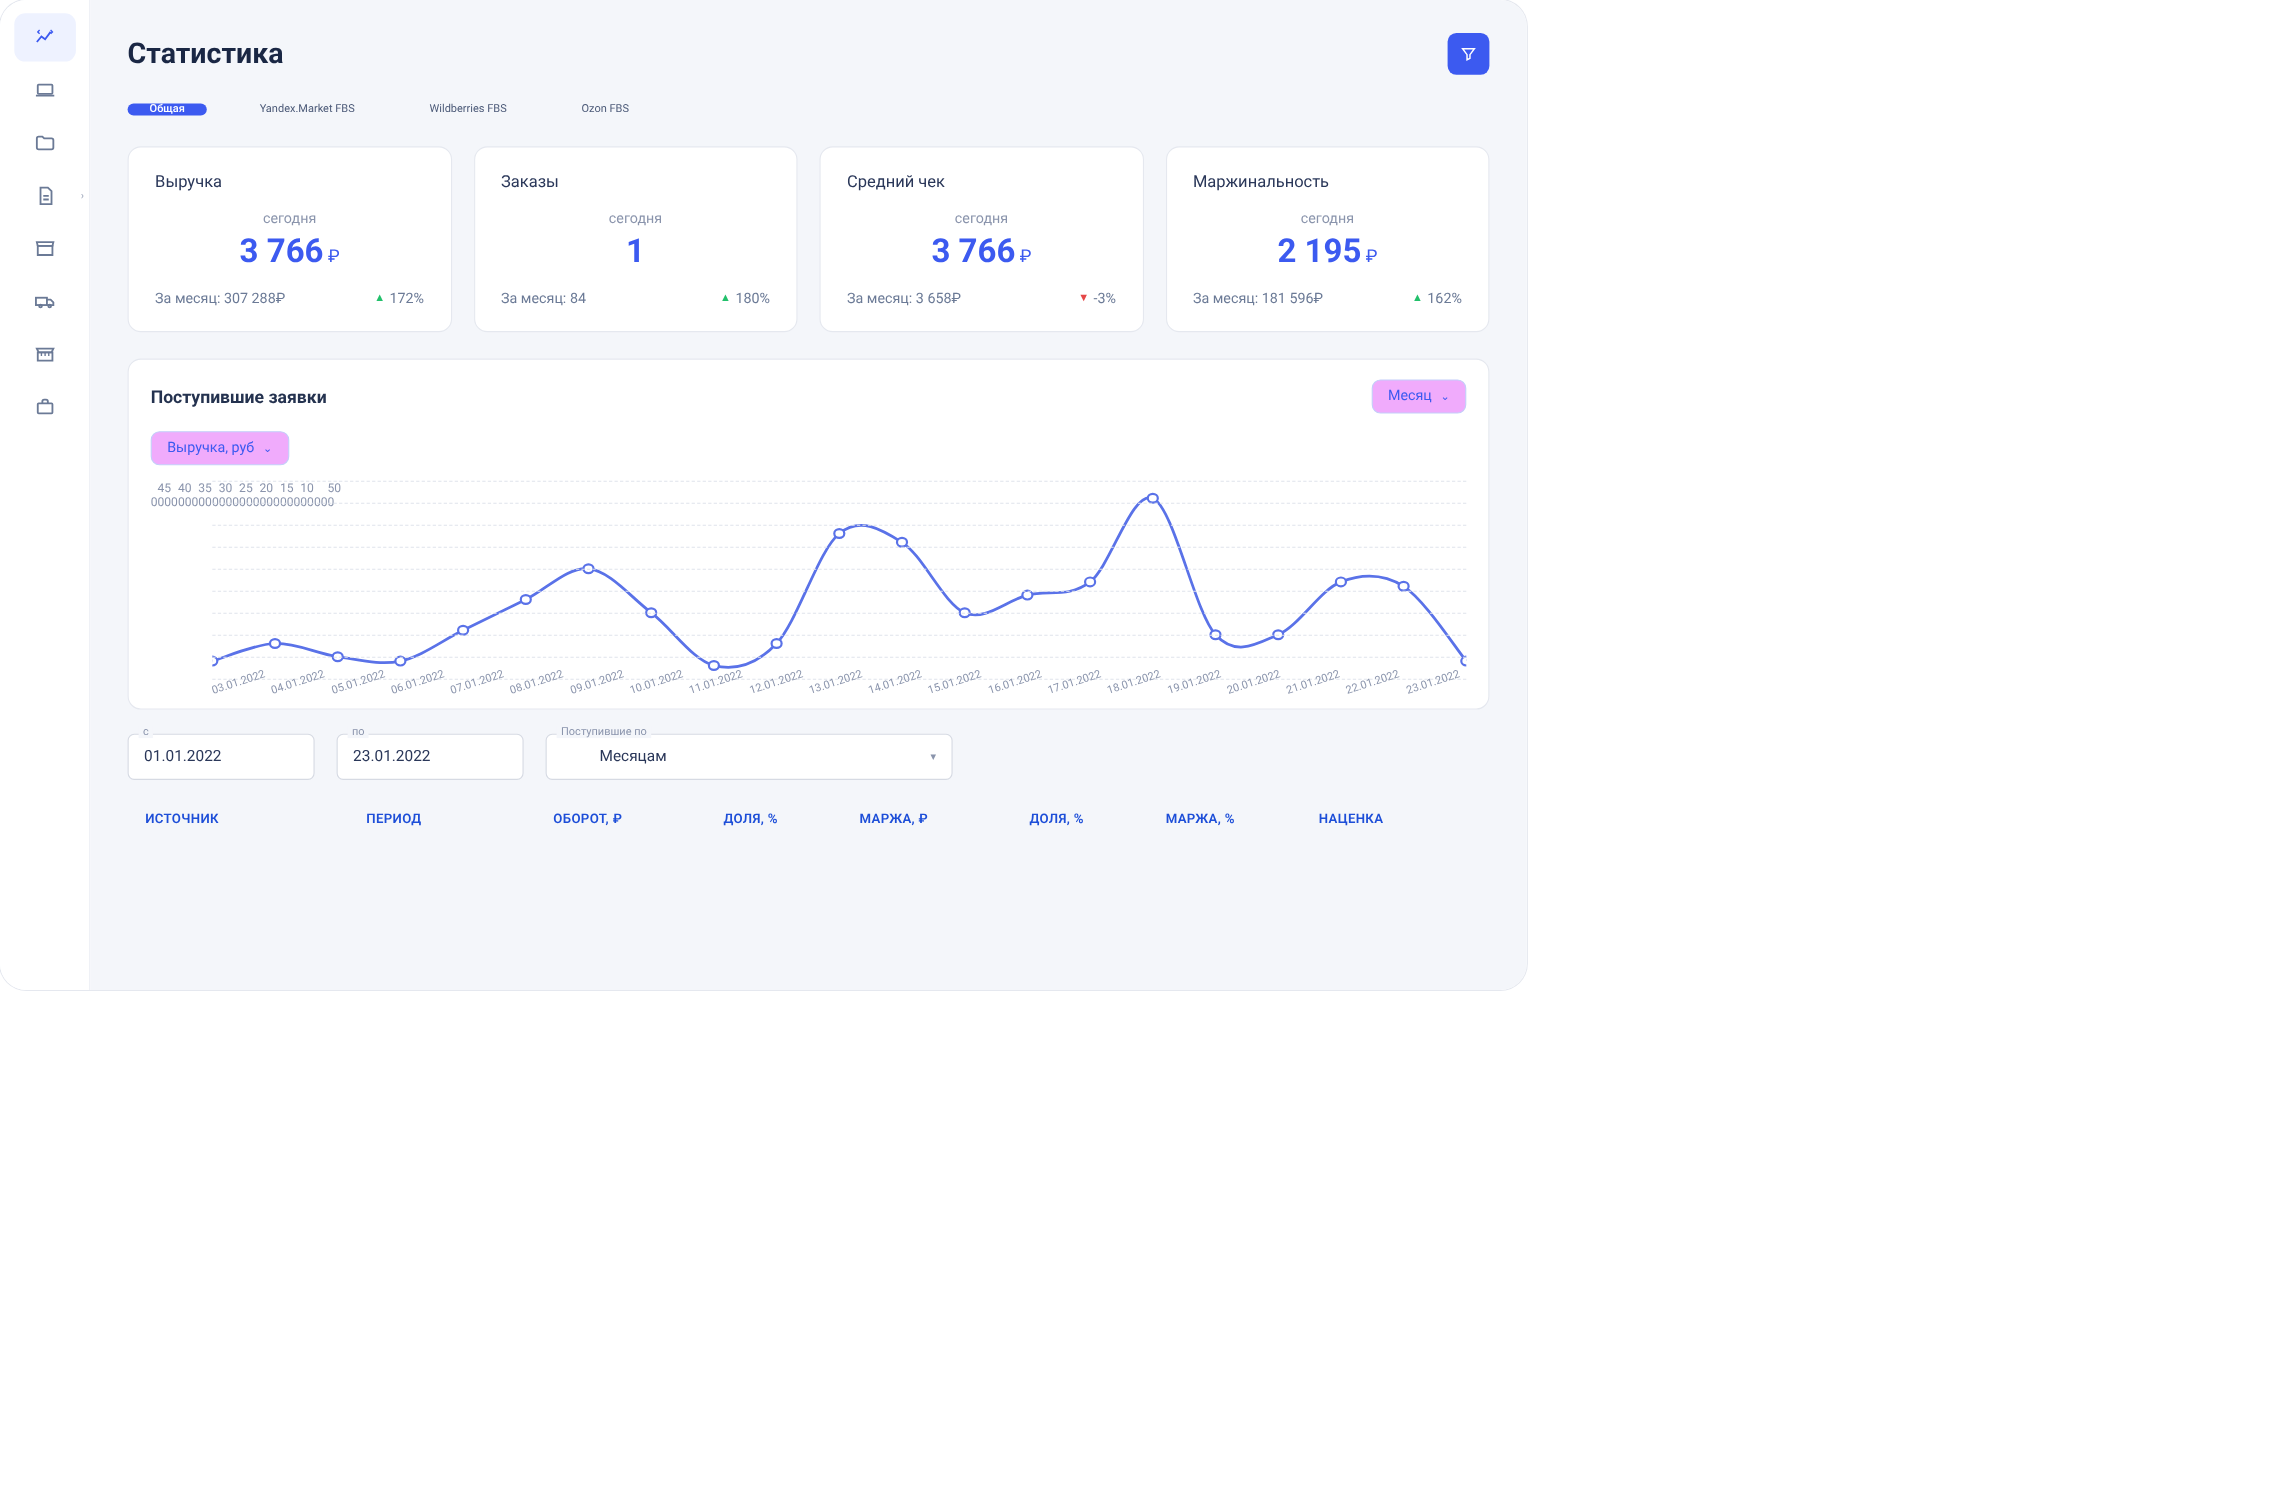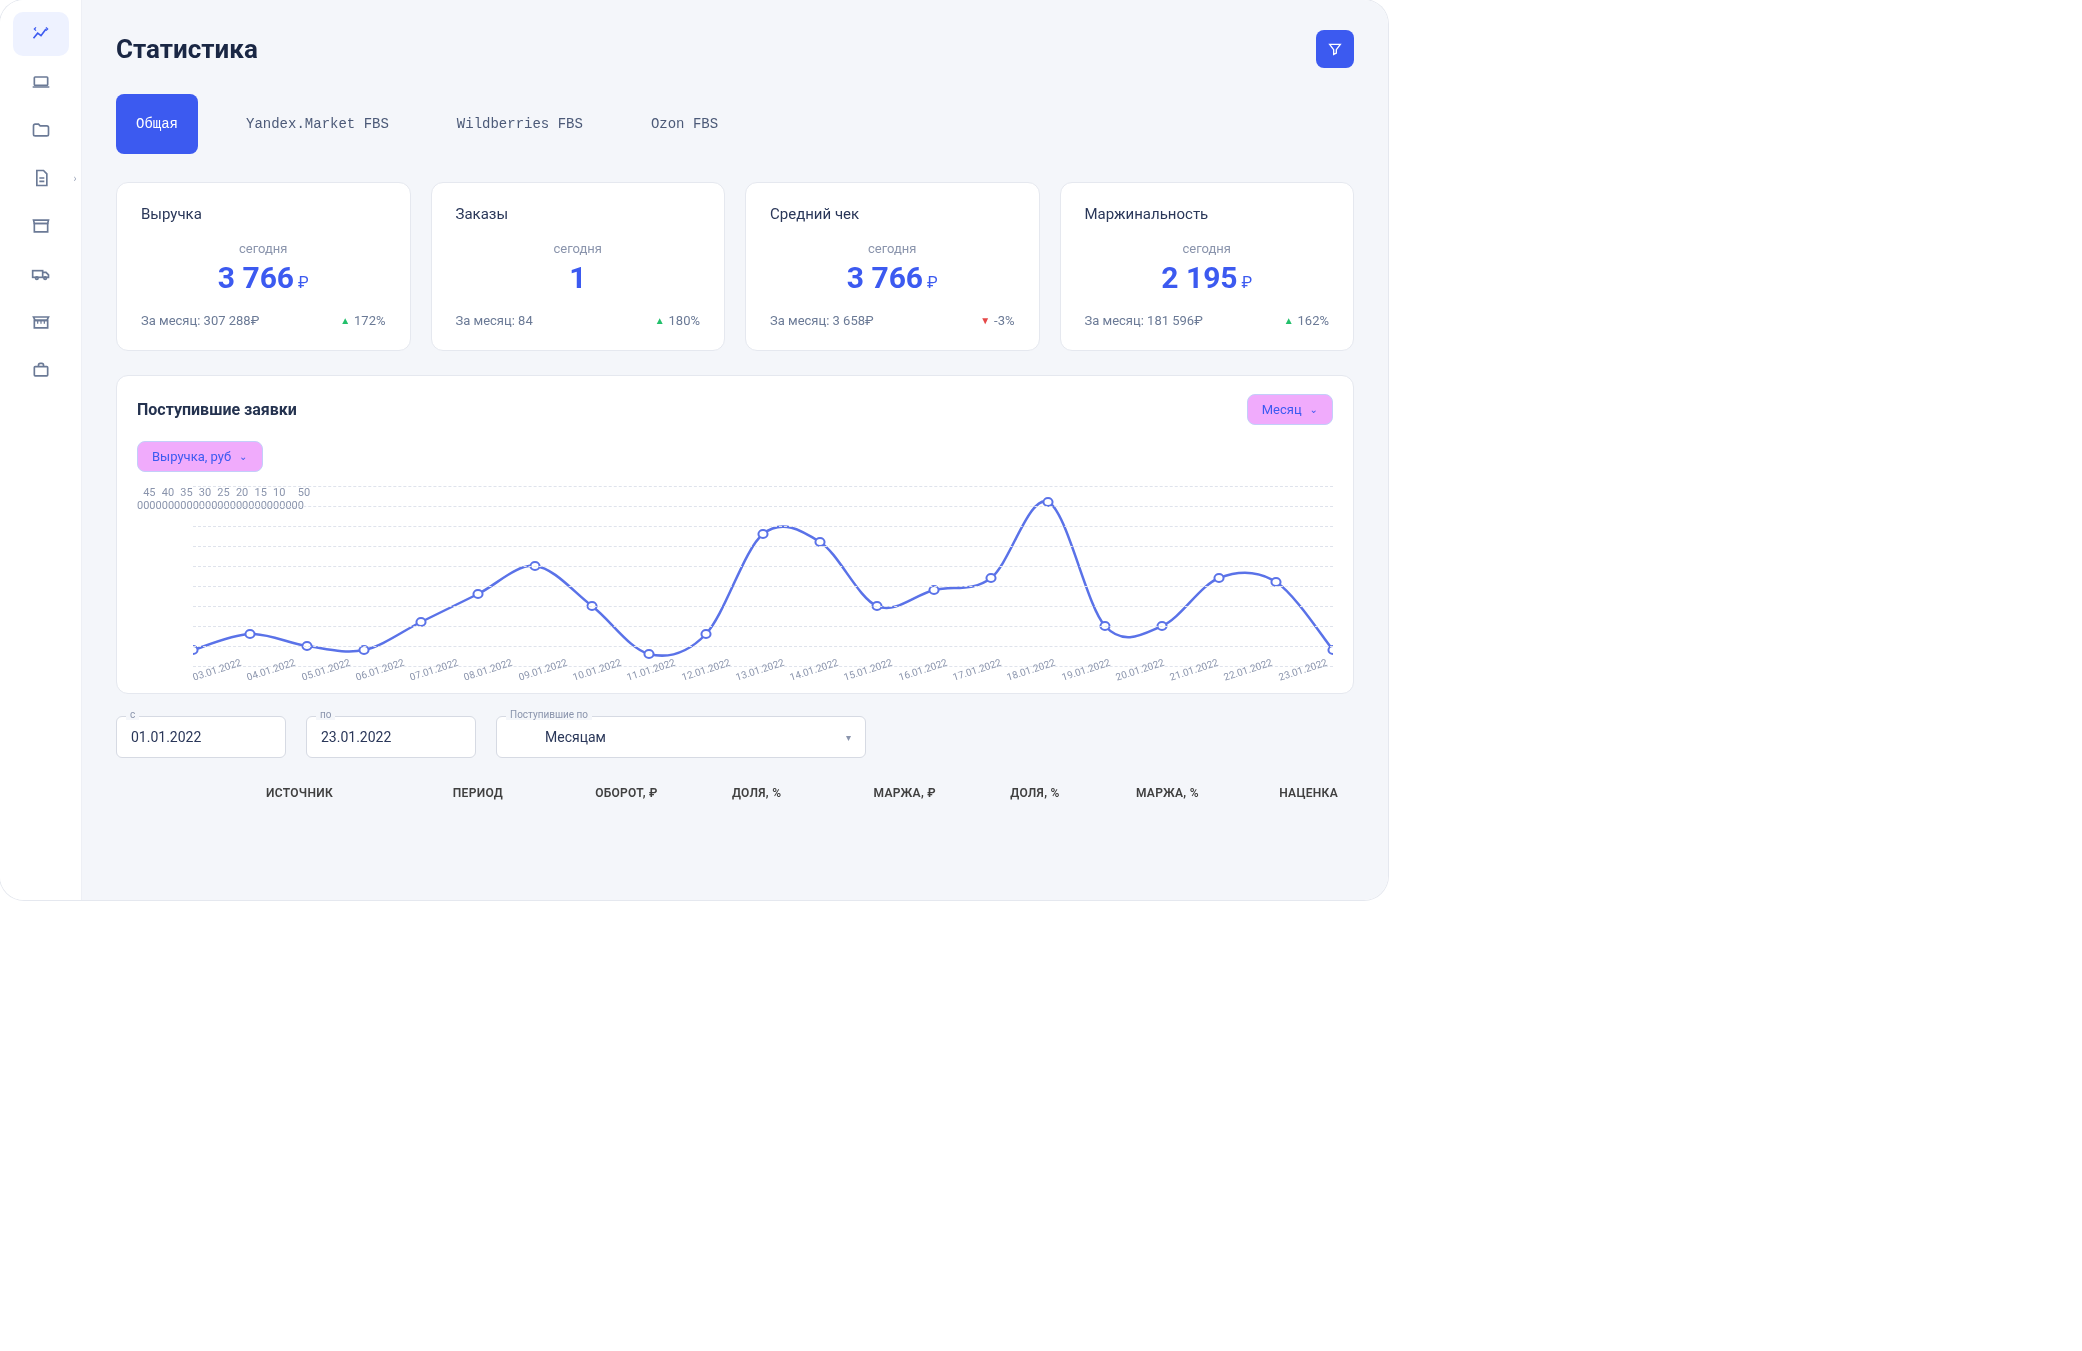--- a/index.html
+++ b/index.html
@@ -56,26 +56,25 @@
   width: 38px; height: 38px;
   background: #3c5af0; color: #fff;
   border-radius: 8px;
   display: flex; align-items: center; justify-content: center;
   cursor: pointer;
 }
 .tabs {
   display: flex; gap: 28px; margin-bottom: 28px;
 }
 .tab {
-  padding: 22px 20px;
+  padding: 0 20px;
   border-radius: 8px;
-  font-size: 14px;
+  font-size: 10px;
   color: #4c5a78;
   cursor: pointer;
-  font-family: Liberation Mono, monospace;
 }
 .tab.active { background: #3c5af0; color: #fff; font-weight: 500;}
 .cards {
   display: grid;
   grid-template-columns: repeat(4, 1fr);
   gap: 20px;
   margin-bottom: 24px;
 }
 .card {
   background: #fff;
@@ -176,23 +175,22 @@
   background: #f4f6fa;
   padding: 0 4px;
   font-size: 10px; color: #8a94ac;
 }
 .tf-box { cursor: pointer; }
 .table-head {
   display: grid;
   grid-template-columns: 1.3fr 1.1fr 1fr 0.8fr 1fr 0.8fr 0.9fr 0.9fr;
   padding: 10px 16px;
   font-size: 12px; font-weight: 600;
-  color: #404040;
+  color: #1d4ed8;
   letter-spacing: 0.3px;
-  text-align: right;
 }
 .dropdown-arrow { color: #8a94ac; font-size: 10px;}
 </style>
 </head>
 <body>
 
 <div class="sidebar" id="sidebar">
     <div class="side-item active">
       <svg width="20" height="20" viewBox="0 0 24 24" fill="none" stroke="currentColor" stroke-width="2">
         <path d="M3 17l5-6 4 3 6-8"></path>

